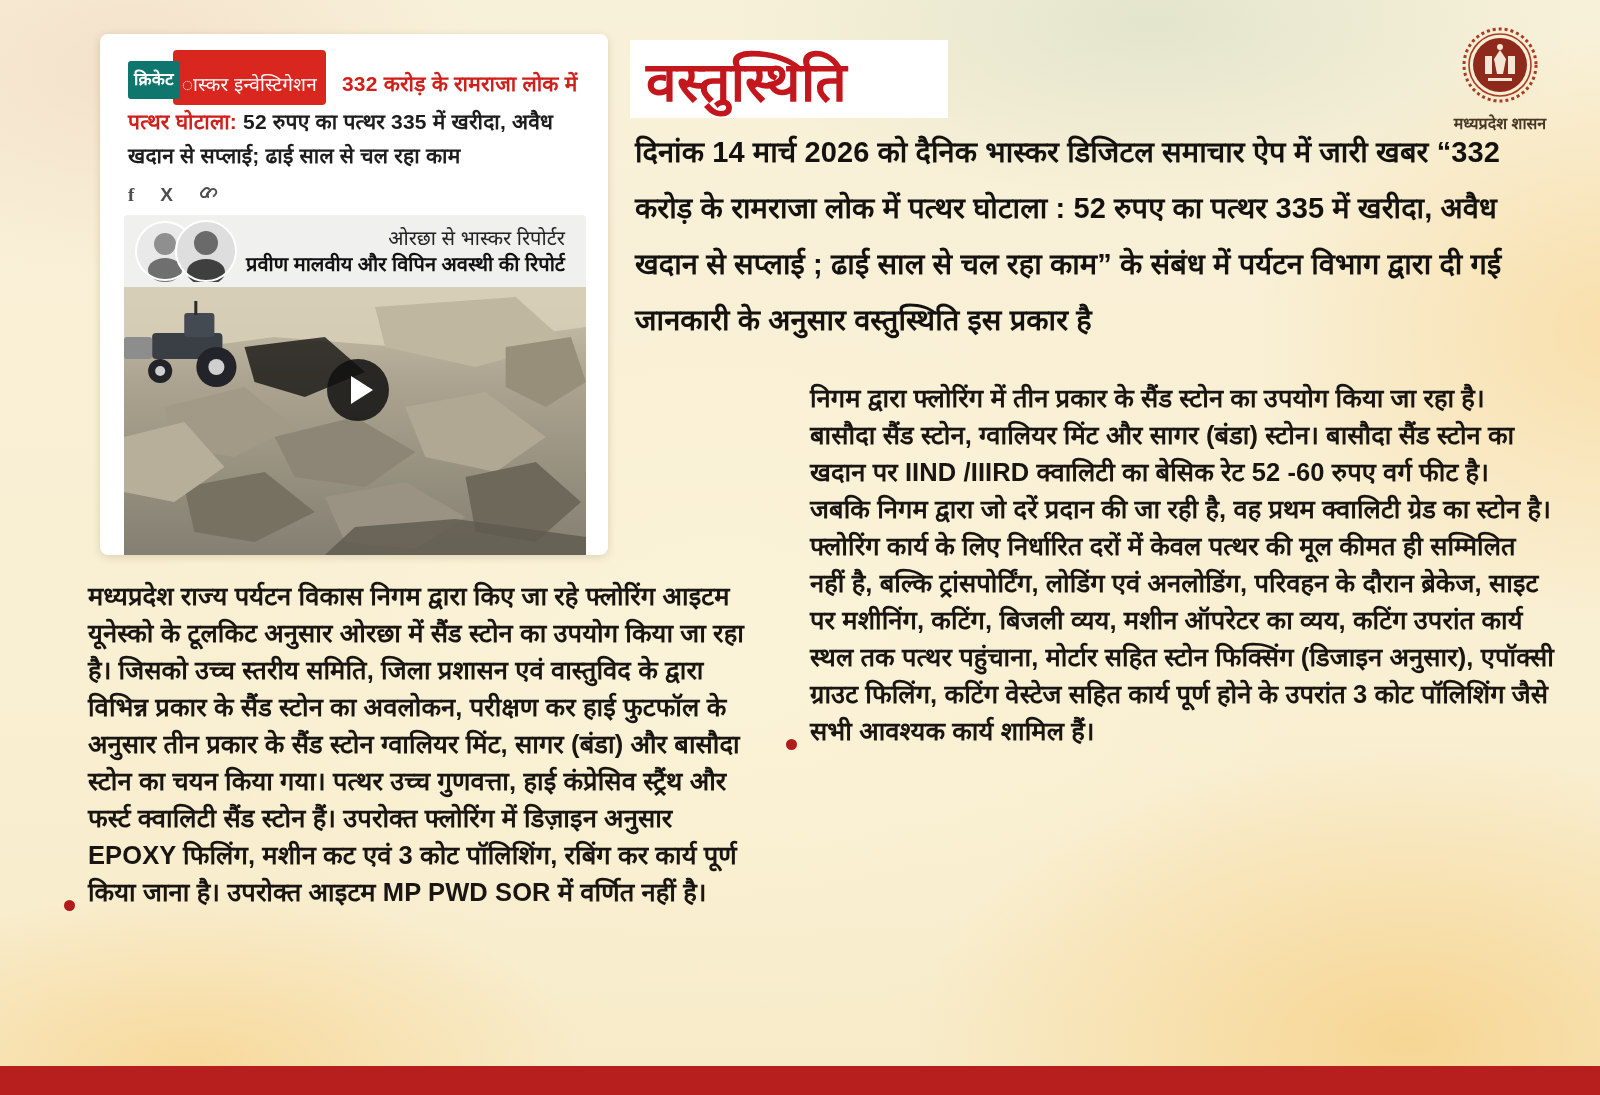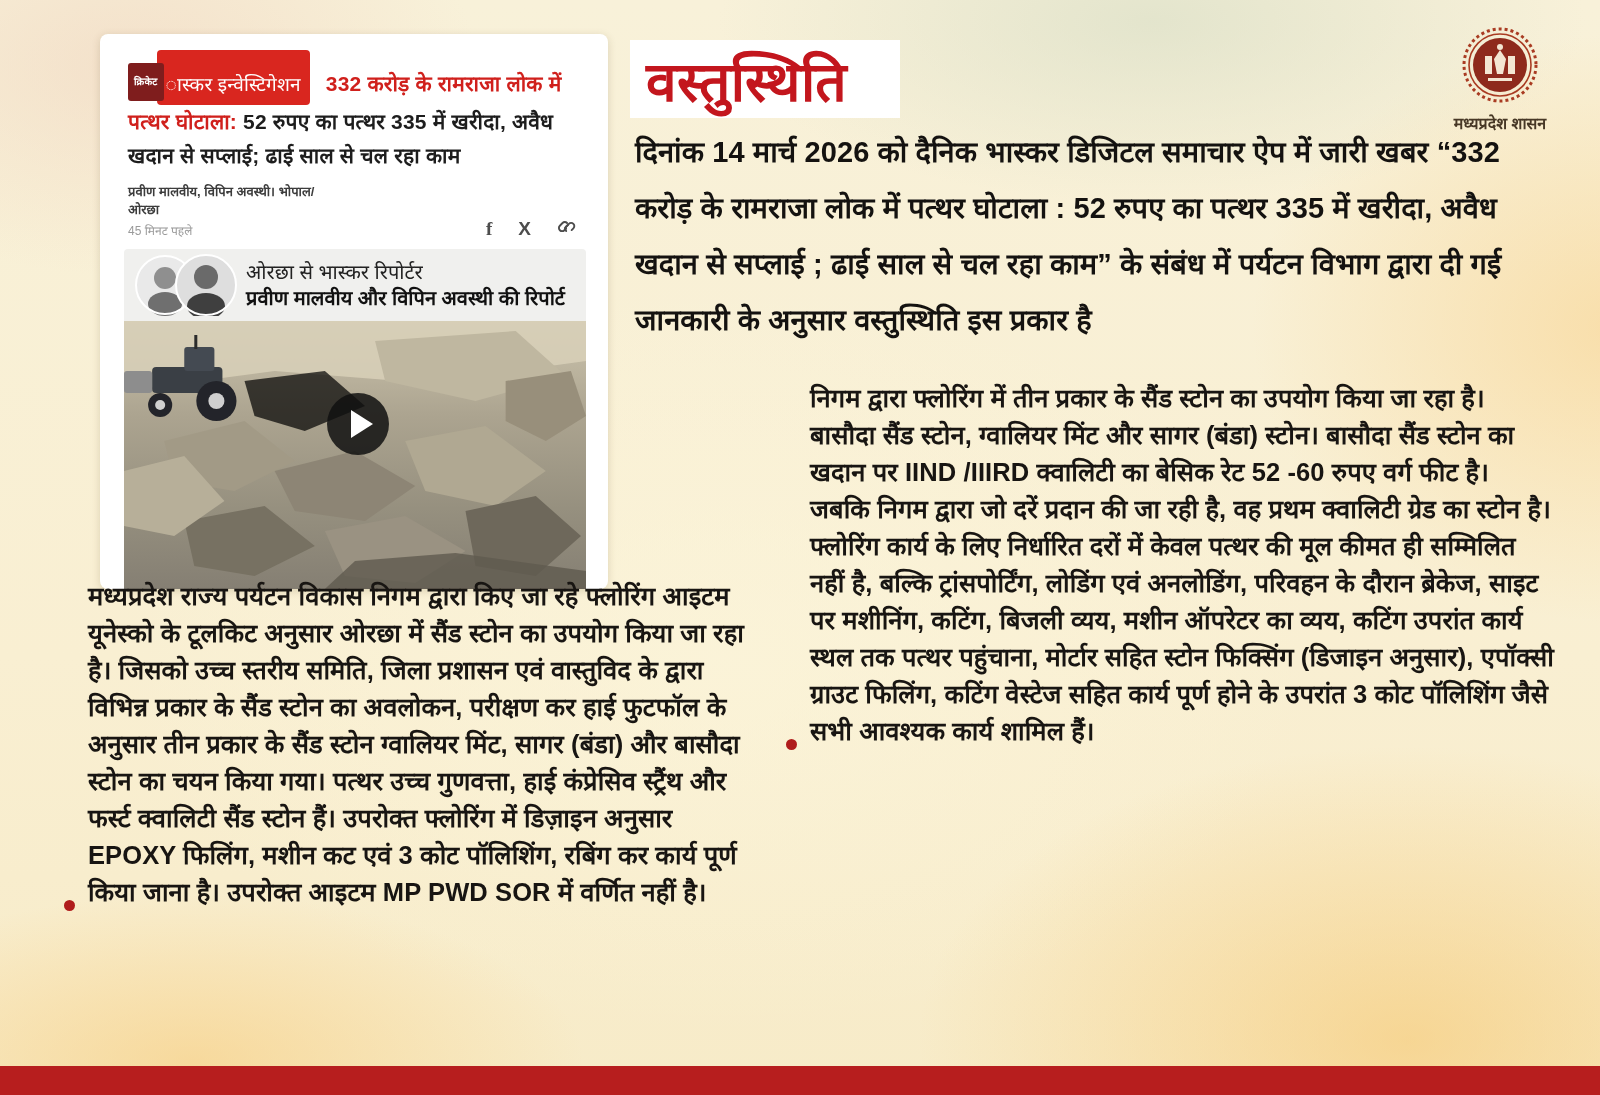--- a/index.html
+++ b/index.html
@@ -16,54 +16,54 @@
       linear-gradient(180deg,#f8f1d9 0%,#f9efd2 60%,#f7ebc8 100%);
   }
   
   .news-card{
     position:absolute;left:100px;top:34px;width:508px;
     background:#ffffff;border-radius:8px;box-shadow:0 2px 8px rgba(90,70,30,.18);
     padding:16px 26px 0 28px;box-sizing:border-box;
   }
   .headline{font-size:21px;line-height:34px;font-weight:700;color:#1d1d1d;letter-spacing:.2px;}
   .badge-small{
-    display:inline-block;background:#7f1d1d;color:#fff;font-size:10px;font-weight:700;
+    display:inline-block;background:#0f766e;color:#fff;font-size:17px;font-weight:700;
     padding:2px 6px;border-radius:3px;vertical-align:6px;margin-right:-7px;position:relative;z-index:2;
   }
   .badge-red{
     display:inline-block;background:#d9261f;color:#fff;font-size:19px;font-weight:400;
     padding:18px 9px 3px;border-radius:4px;position:relative;z-index:1;margin-right:16px;
   }
   .headline-red{color:#d0201c;}
   .byline-row{display:flex;justify-content:space-between;align-items:flex-end;margin-top:10px;}
   .byline{font-size:13px;font-weight:700;color:#3c3c3c;line-height:18px;}
   .time{font-size:12px;color:#9a9a9a;margin-top:3px;font-weight:400;}
   .share-icons{display:flex;gap:26px;align-items:center;padding-right:6px;}
   .share-icons .ic{color:#4d4d4d;font-size:19px;font-weight:700;cursor:pointer;line-height:1;}
   .fb-glyph{font-family:"Liberation Serif","DejaVu Serif",serif;font-size:21px;}
   
   .rep-strip{
     margin:10px -4px 0 -4px;background:#f0f0ee;border-radius:4px 4px 0 0;
-    display:flex;align-items:center;gap:8px;padding:5px 10px;
+    display:flex;align-items:center;gap:8px;padding:5px 10px;text-align:right;
   }
   .rep-text .l1{font-size:20px;color:#222;font-weight:500;line-height:26px;}
   .rep-text .l2{font-size:20px;color:#111;font-weight:800;line-height:27px;}
   
   .video-thumb{position:relative;margin:0 -4px;height:268px;overflow:hidden;}
   .play-btn{
     position:absolute;left:203px;top:72px;width:62px;height:62px;border-radius:50%;
     background:rgba(16,16,16,.85);cursor:pointer;
   }
   .play-btn::after{
     content:"";position:absolute;left:24px;top:17px;
     border-left:22px solid #fff;border-top:14px solid transparent;border-bottom:14px solid transparent;
   }
   
   .title-box{
-    position:absolute;left:630px;top:40px;width:270px;height:78px;background:#ffffff;
+    position:absolute;left:630px;top:40px;width:318px;height:78px;background:#ffffff;
     display:flex;align-items:center;padding-left:16px;box-sizing:border-box;
   }
   .title-box span{color:#c3161d;font-size:55px;font-weight:800;letter-spacing:.5px;}
   
   .intro{
     position:absolute;left:635px;top:124px;width:912px;
     font-size:29px;line-height:56px;font-weight:800;color:#141210;letter-spacing:.1px;
   }
   
   .bullets{position:absolute;margin:0;padding:0;list-style:none;}
@@ -82,27 +82,20 @@
 <body>
 
 <div id="canvas">
 
   <div class="news-card">
     <div class="headline">
       <span class="badge-small">क्रिकेट</span><span class="badge-red">ास्कर इन्वेस्टिगेशन</span><span class="headline-red">332 करोड़ के रामराजा लोक में पत्थर घोटाला:</span><span> 52 रुपए का पत्थर 335 में खरीदा, अवैध खदान से सप्लाई; ढाई साल से चल रहा काम</span>
     </div>
 
     <div class="byline-row">
-      <div>
-        <div class="byline">
-          <span>प्रवीण मालवीय, विपिन अवस्थी। भोपाल/</span><br>
-          <span>ओरछा</span>
-        </div>
-        <div class="time">45 मिनट पहले</div>
-      </div>
       <div class="share-icons">
         <span class="ic fb-glyph">f</span>
         <span class="ic">X</span>
         <span class="ic">
           <svg width="19" height="19" viewBox="0 0 24 24" fill="none" stroke="#4d4d4d" stroke-width="2.4" stroke-linecap="round">
             <path d="M10 14 L14 10"></path>
             <path d="M8.5 15.5 l-2.2 2.2 a4 4 0 0 1 -5.7 -5.7 l3.4 -3.4 a4 4 0 0 1 5.7 0" transform="translate(3,-1)"></path>
             <path d="M15.5 8.5 l2.2 -2.2 a4 4 0 0 0 -5.7 -5.7 l-3.4 3.4 a4 4 0 0 0 0 5.7" transform="translate(3,8)"></path>
           </svg>
         </span>

